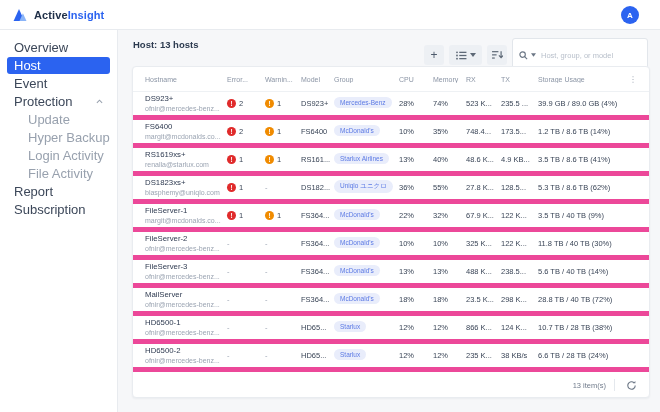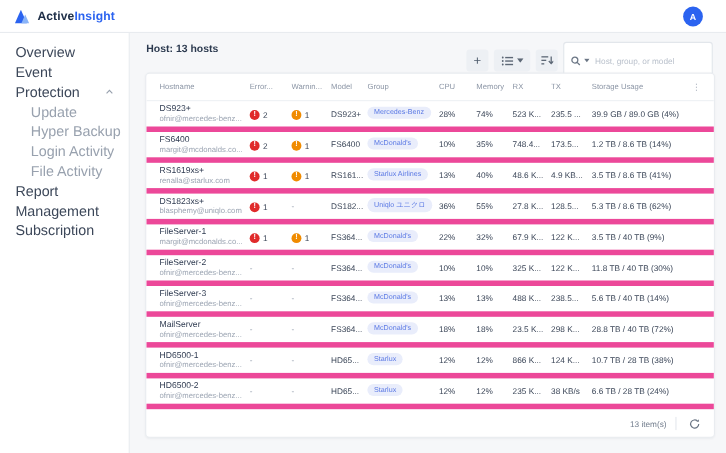--- a/index.html
+++ b/index.html
@@ -67,20 +67,23 @@
     </span>
     <span class="brand-name"><span>Active</span><span class="ins">Insight</span></span>
   </div>
   <div class="avatar">A</div>
 </div>
 
 <div class="sidebar">
   <div class="side-item">
       <span>Overview</span>
     </div>
+  <div class="side-item selected">
+      <span>Host</span>
+    </div>
   <div class="side-item">
       <span>Event</span>
     </div>
   <div class="side-item">
     <span>Protection</span>
     <span class="icon">
       <svg width="7" height="5" viewBox="0 0 8 5">
           <path d="M1 4 L4 1 L7 4" stroke="#98a1ae" stroke-width="1.2" fill="none"></path>
         </svg>
     </span>
@@ -92,23 +95,20 @@
       <span>Hyper Backup</span>
     </div>
   <div class="side-item sub">
       <span>Login Activity</span>
     </div>
   <div class="side-item sub">
       <span>File Activity</span>
     </div>
   <div class="side-item">
       <span>Report</span>
-    </div>
-  <div class="side-item">
-      <span>Management</span>
     </div>
   <div class="side-item">
       <span>Subscription</span>
     </div>
 </div>
 
 <div class="content">
   <div class="page-title">Host: 13 hosts</div>
 
   <div class="toolbar">

